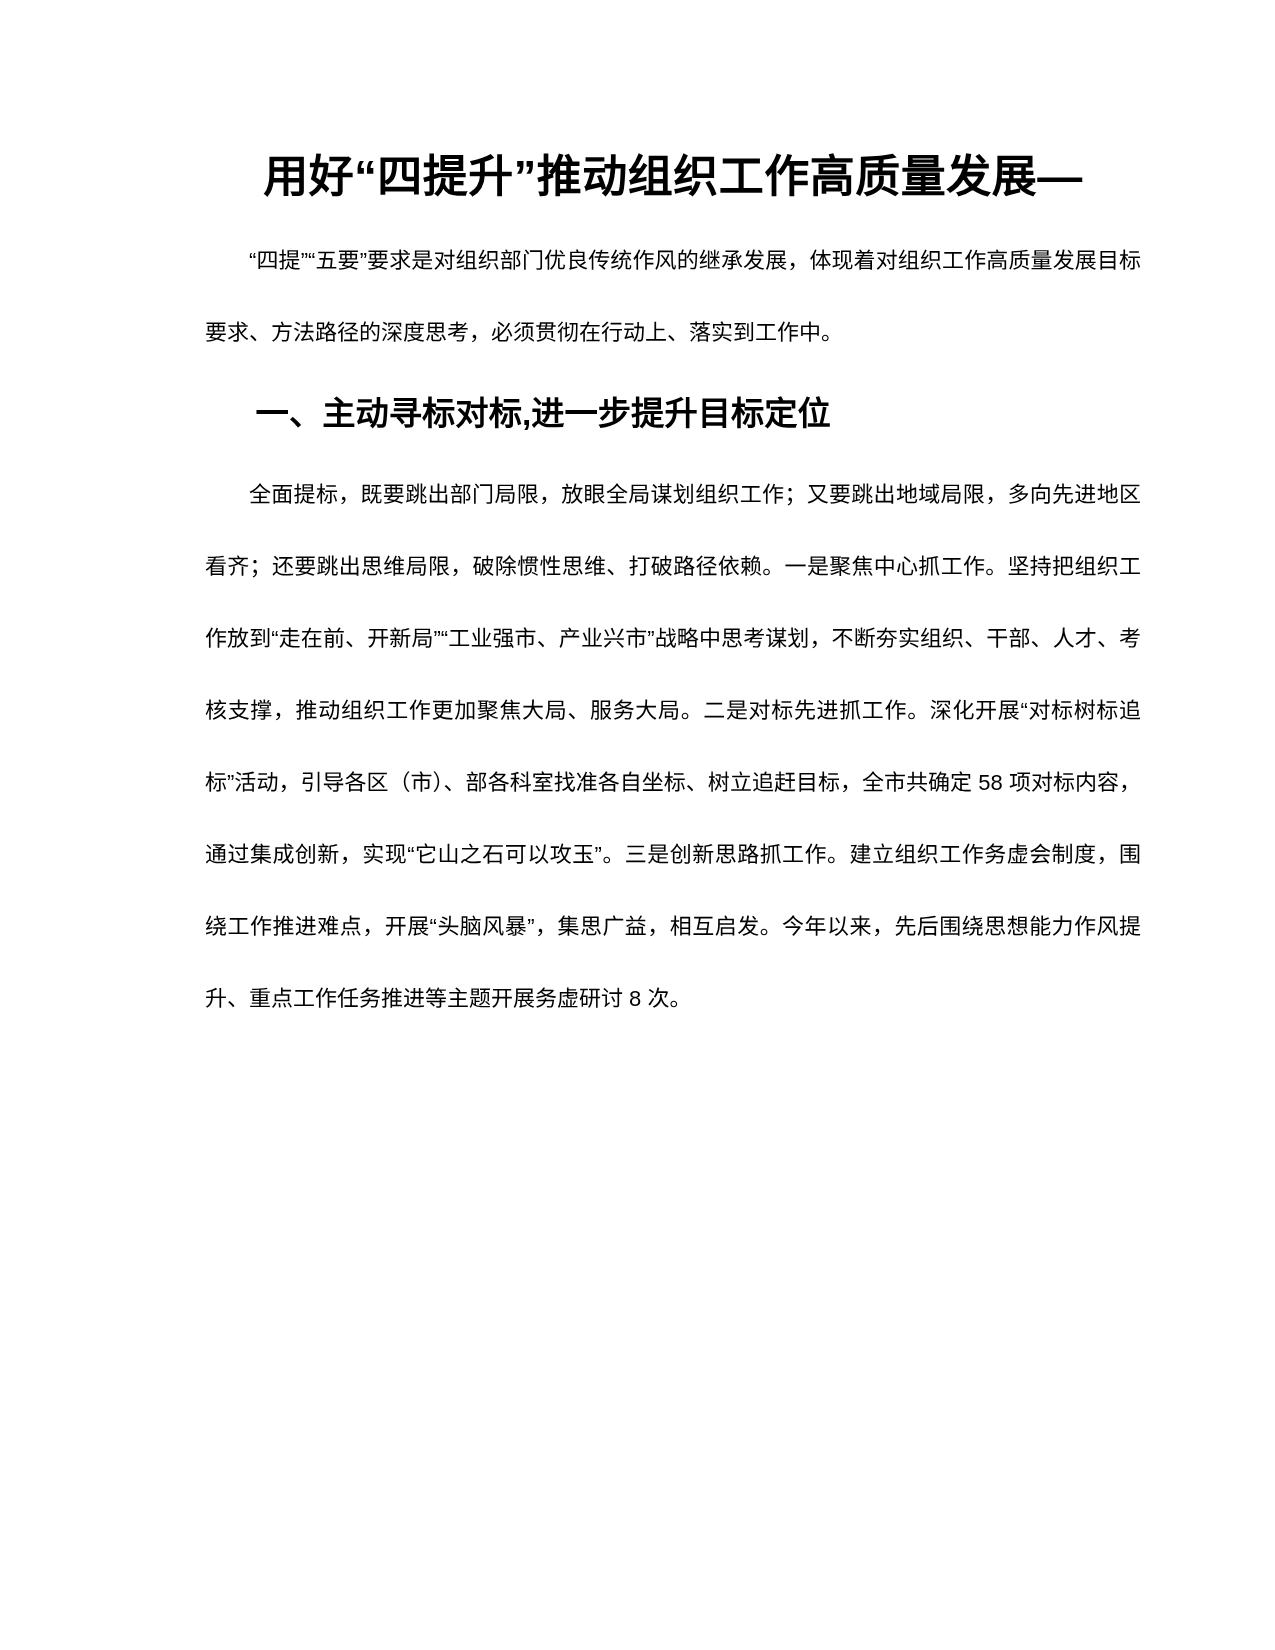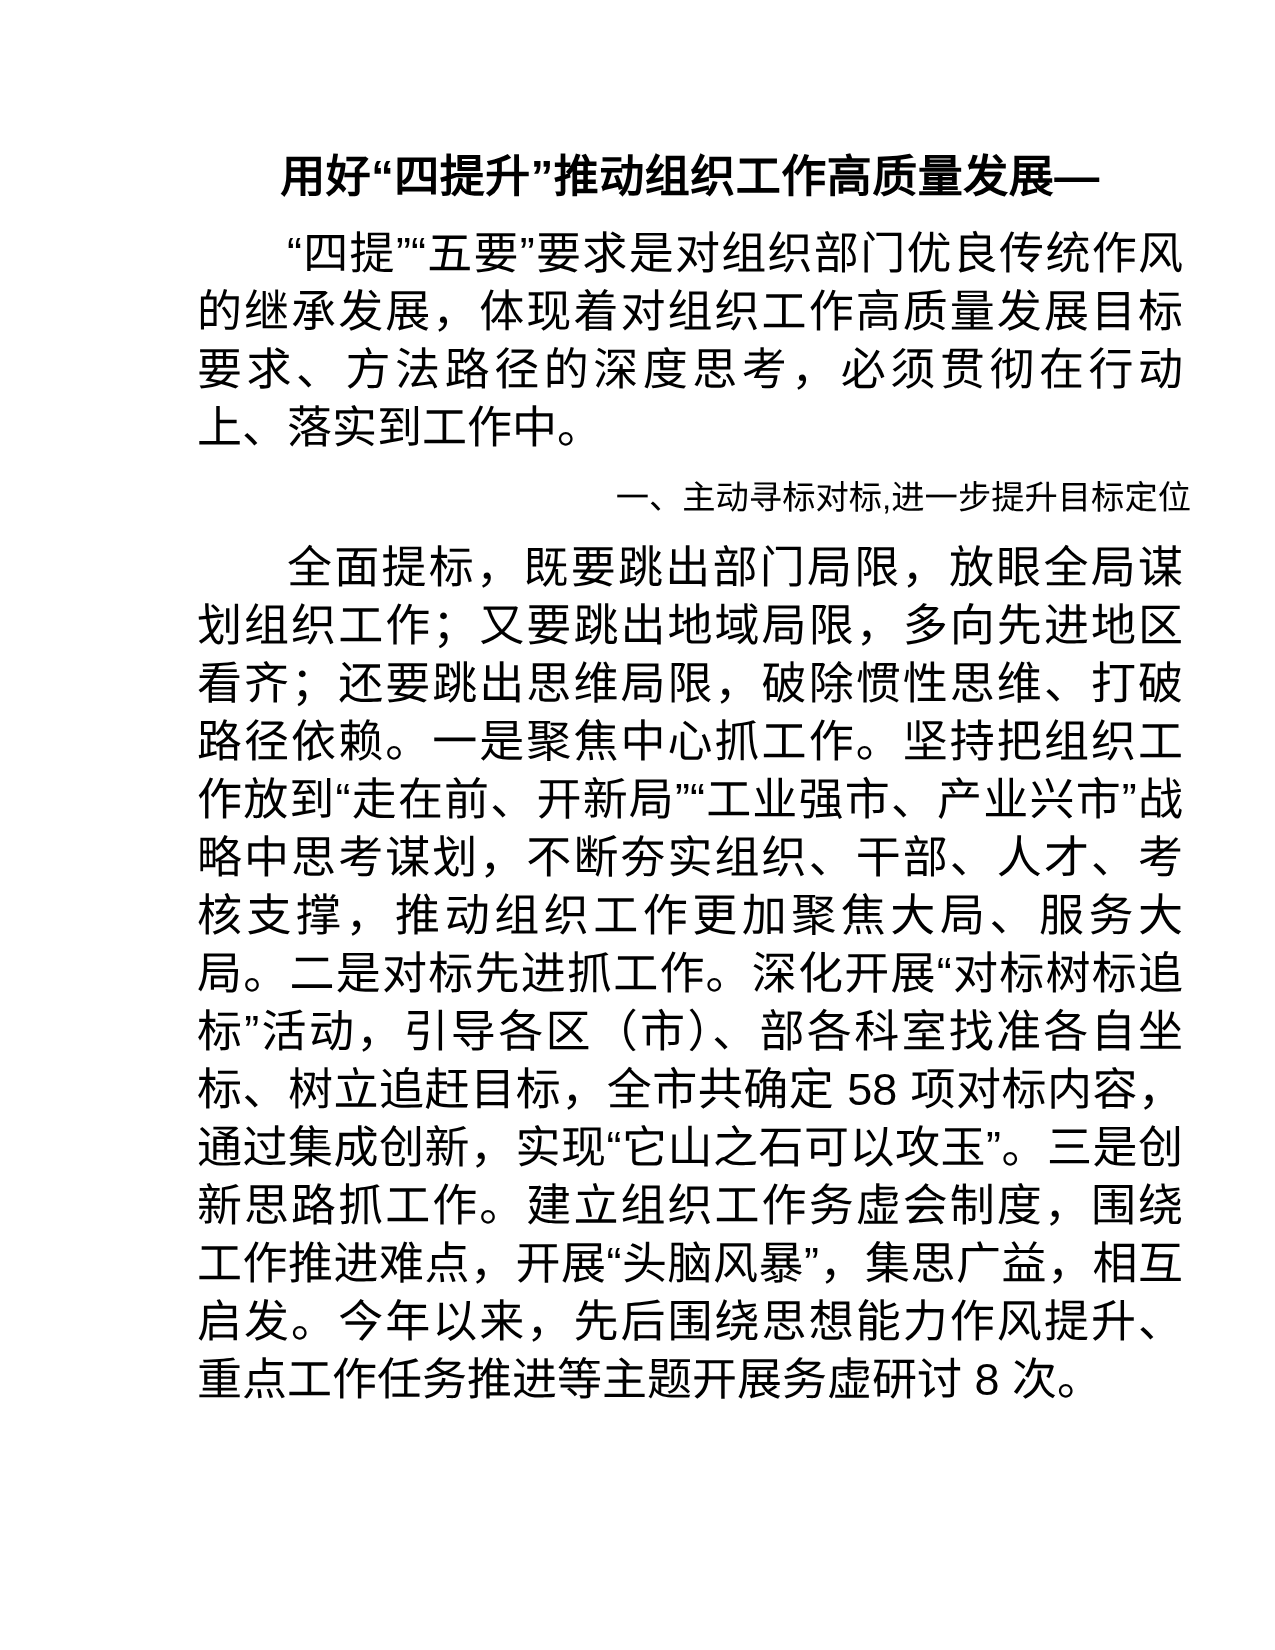--- a/index.html
+++ b/index.html
@@ -7,53 +7,53 @@
     padding: 0;
     background: #ffffff;
   }
   .page {
     position: relative;
     width: 1275px;
     height: 1650px;
     margin: 0 auto;
     background: #ffffff;
     box-sizing: border-box;
-    padding: 147px 84px 0 189px;
+    padding: 147px 118px 0 189px;
     font-family: "Liberation Sans", sans-serif;
     color: #000000;
     overflow: hidden;
   }
   .doc-title {
     font-size: 45px;
     font-weight: bold;
     line-height: 60px;
     text-align: center;
     letter-spacing: 0.5px;
     margin: 0 0 18px 0;
   }
   .title-line {
     white-space: nowrap;
   }
   .body-para {
-    margin: 8px;
-    font-size: 45px;
-    line-height: 58px;
+    margin: 16px;
+    font-size: 22px;
+    line-height: 72px;
     text-align: justify;
     text-justify: inter-character;
     text-indent: 2em;
     word-break: normal;
     overflow-wrap: break-word;
   }
   .section-heading {
     margin: 12px 0;
     font-size: 33.3px;
-    font-weight: normal;
+    font-weight: bold;
     line-height: 58px;
     text-indent: 2em;
-    text-align: right;
+    text-align: left;
   }
 </style>
 </head>
 <body>
 
 <div class="page">
 
   <div class="doc-title">
     <div class="title-line">用好“四提升”推动组织工作高质量发展—</div>
   </div>

